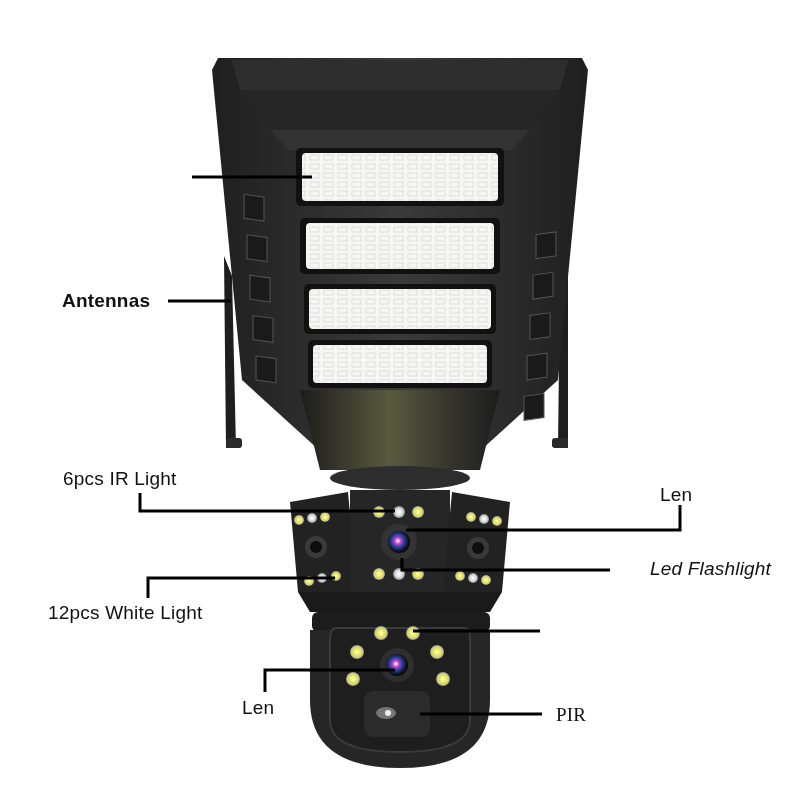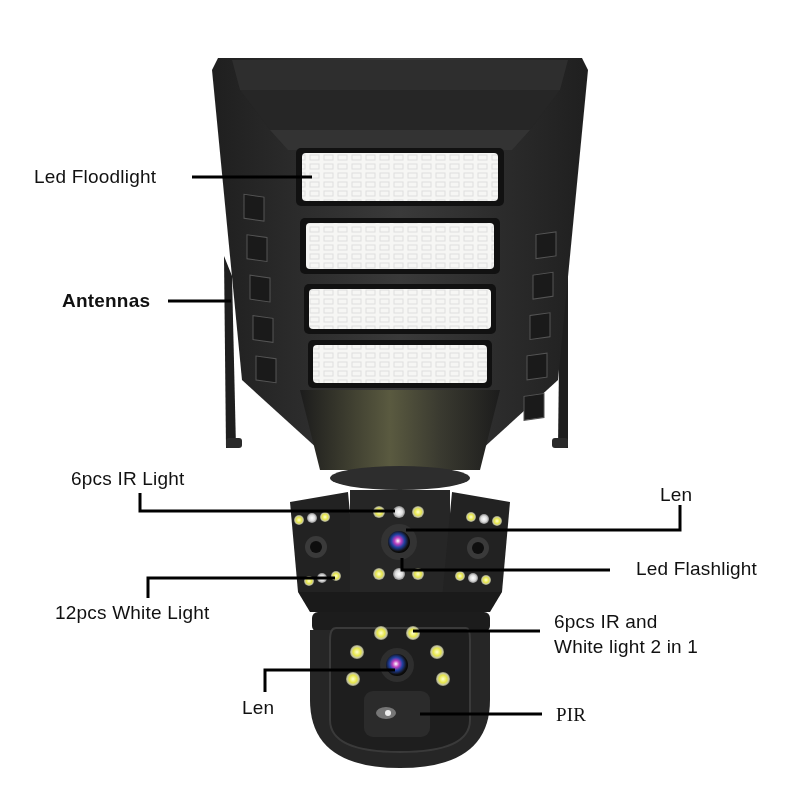--- a/index.html
+++ b/index.html
@@ -154,24 +154,21 @@
       <polyline points="140,493 140,511 395,511"></polyline>
       <polyline points="680,505 680,530 406,530"></polyline>
       <polyline points="610,570 402,570 402,558"></polyline>
       <polyline points="148,598 148,578 335,578"></polyline>
       <line x1="540" y1="631" x2="413" y2="631"></line>
       <polyline points="265,692 265,670 395,670"></polyline>
       <line x1="542" y1="714" x2="420" y2="714"></line>
     </g>
   </svg>
 
-  <div class="label" style="left:34px;top:165px;">Led  Floodlight</div>
   <div class="label" style="left:62px;top:289px;font-weight:bold;">Antennas</div>
-  <div class="label" style="left:71px;top:467px;text-align:right;">6pcs IR Light</div>
+  <div class="label" style="left:63px;top:467px;text-align:right;">6pcs IR Light</div>
   <div class="label" style="left:660px;top:483px;">Len</div>
-  <div class="label" style="left:636px;top:557px;">Led Flashlight</div>
-  <div class="label" style="left:55px;top:601px;">12pcs White Light</div>
-  <div class="label multi" style="left:554px;top:609px;line-height:25px;">6pcs IR and
-White light 2 in 1</div>
+  <div class="label" style="left:650px;top:557px;font-style:italic;">Led Flashlight</div>
+  <div class="label" style="left:48px;top:601px;">12pcs White Light</div>
   <div class="label" style="left:242px;top:696px;">Len</div>
   <div class="label" style="left:556px;top:703px;font-family:Liberation Serif, serif;">PIR</div>
 
 </div>
 
 </body></html>

